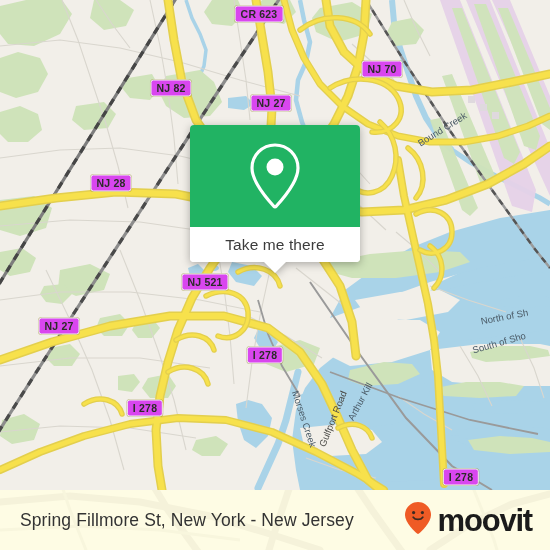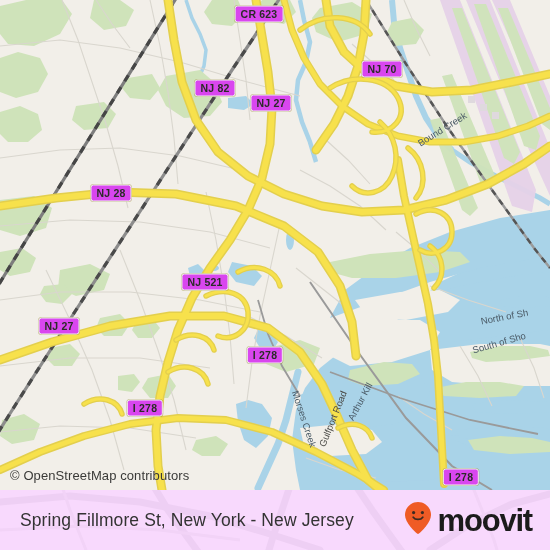--- a/index.html
+++ b/index.html
@@ -123,21 +123,21 @@
     border-top: 12px solid #ffffff;
   }
 
   
   .footer {
     position: absolute;
     left: 0;
     top: 490px;
     width: 550px;
     height: 60px;
-    background: #f0abfc;
+    background: #fef9c3;
     overflow: hidden;
   }
   .footer-watermark {
     position: absolute;
     left: 0;
     top: 0;
     width: 550px;
     height: 60px;
     opacity: 0.55;
   }
@@ -397,32 +397,48 @@
           <text class="waterlabel" x="500" y="346" transform="rotate(-16 500 346)" text-anchor="middle">South of Sho</text>
           <text class="waterlabel" x="301" y="420" transform="rotate(72 301 420)" text-anchor="middle">Morses Creek</text>
           <text class="maplabel" x="336" y="420" transform="rotate(-68 336 420)" text-anchor="middle">Gulfport Road</text>
           <text class="waterlabel" x="363" y="403" transform="rotate(-62 363 403)" text-anchor="middle">Arthur Kill</text>
         </g>
       </g>
     </svg>
 
     <div class="shield" style="left:259px; top:14px;">CR 623</div>
     <div class="shield" style="left:382px; top:69px;">NJ 70</div>
-    <div class="shield" style="left:171px; top:88px;margin-left:44px;">NJ 82</div>
+    <div class="shield" style="left:171px; top:88px;">NJ 82</div>
     <div class="shield" style="left:271px; top:103px;">NJ 27</div>
-    <div class="shield" style="left:111px; top:193px;">NJ 28</div>
+    <div class="shield" style="left:111px; top:183px;">NJ 28</div>
     <div class="shield" style="left:205px; top:282px;">NJ 521</div>
     <div class="shield" style="left:59px;  top:326px;">NJ 27</div>
     <div class="shield" style="left:265px; top:355px;">I 278</div>
     <div class="shield" style="left:145px; top:408px;">I 278</div>
     <div class="shield" style="left:461px; top:477px;">I 278</div>
 
-    <div class="attribution">© OpenStreetMap contributors</div>
   </div>
 
+  <div class="popup">
+    <div class="popup-body">
+      <div class="popup-header">
+        <span>
+          <svg width="56" height="70" viewBox="0 0 56 70" xmlns="http://www.w3.org/2000/svg">
+            <path d="M28 4 C15.3 4 5 14.3 5 27 C5 41.5 22 60 27 65.5 C27.5 66.1 28.5 66.1 29 65.5
+                     C34 60 51 41.5 51 27 C51 14.3 40.7 4 28 4 Z" fill="none" stroke="#ffffff" stroke-width="3.2" stroke-linejoin="round"></path>
+            <circle cx="28" cy="26" r="8.5" fill="#ffffff"></circle>
+          </svg>
+        </span>
+      </div>
+      <div class="popup-footer">
+        <span>Take me there</span>
+      </div>
+    </div>
+    <div class="popup-tail"></div>
+  </div>
 
   <div class="footer">
     <svg class="footer-watermark" viewBox="0 0 550 60" xmlns="http://www.w3.org/2000/svg">
       <rect x="0" y="0" width="550" height="60" fill="#ffffff"></rect>
       <g stroke="#eeeeee" stroke-width="7" fill="none" stroke-linecap="round">
         <path d="M0,12 L70,6 L140,12 L210,26 L270,44 L320,60"></path>
         <path d="M150,-10 L168,20 L188,48 L204,70"></path>
         <path d="M292,-10 L282,20 L272,50 L266,70"></path>
         <path d="M352,-10 L372,20 L392,48 L408,70"></path>
         <path d="M430,60 L470,34 L512,14 L550,4"></path>

